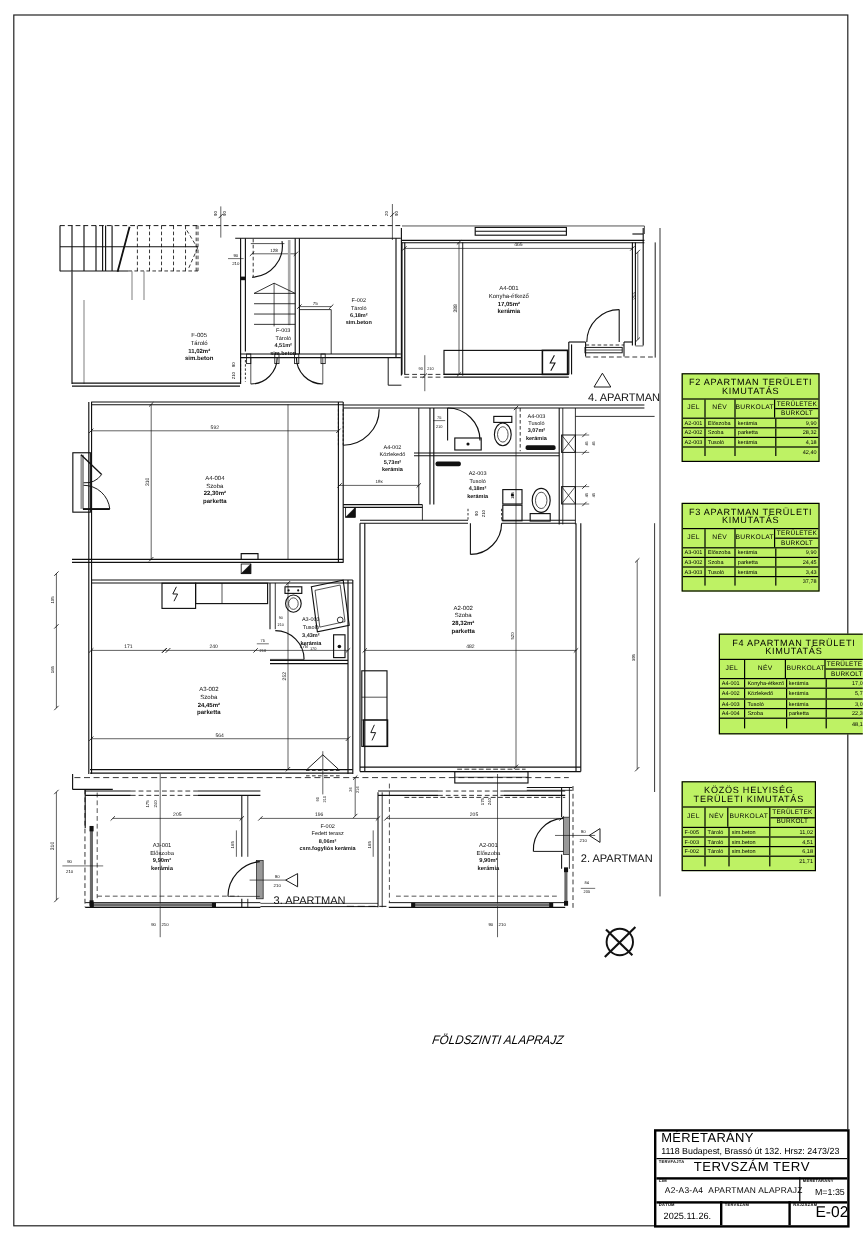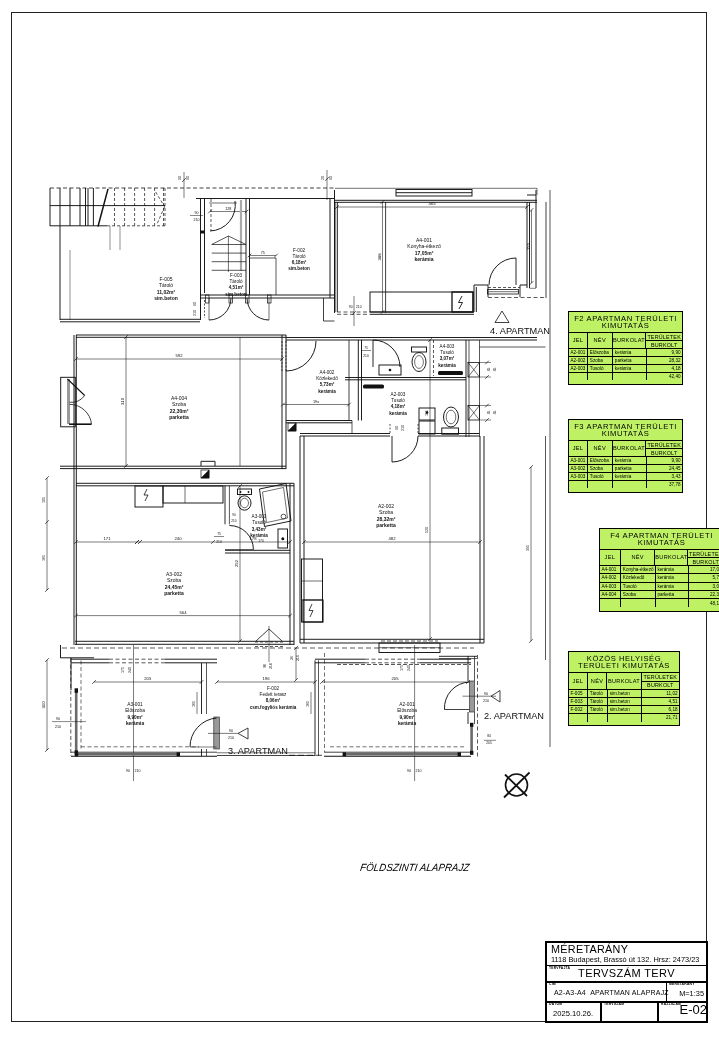--- a/index.html
+++ b/index.html
@@ -691,21 +691,21 @@
  <div style="position:absolute;left:0;top:38px;width:100%;height:20px;border-bottom:2px solid #000;">
   <span class="tb-lbl" style="left:2px;top:1px;">CÍM</span>
   <div style="position:absolute;left:7px;top:8px;font-size:7px;letter-spacing:0.2px;">A2-A3-A4&nbsp;&nbsp;APARTMAN ALAPRAJZ</div>
   <div style="position:absolute;left:119px;top:0;width:40px;height:100%;border-left:1.4px solid #000;">
    <span class="tb-lbl" style="left:2px;top:1px;">MÉRETARÁNY</span>
    <div style="position:absolute;right:3px;top:8px;font-size:7.4px;">M=1:35</div>
   </div>
  </div>
  <div style="position:absolute;left:0;top:58px;width:100%;height:20px;">
   <span class="tb-lbl" style="left:2px;top:1px;">DÁTUM</span>
-  <div style="position:absolute;left:6px;top:8px;font-size:7.6px;">2025.10.26.</div>
+  <div style="position:absolute;left:6px;top:8px;font-size:7.6px;">2025.11.26.</div>
   <div style="position:absolute;left:53px;top:0;width:57px;height:100%;border-left:2px solid #000;">
    <span class="tb-lbl" style="left:2px;top:1px;">TERVSZÁM</span>
   </div>
   <div style="position:absolute;left:110px;top:0;width:49px;height:100%;border-left:2px solid #000;">
    <span class="tb-lbl" style="left:2px;top:1px;">RAJZSZÁM</span>
    <div style="position:absolute;right:1px;top:1px;font-size:13px;">E-02</div>
   </div>
  </div>
 </div>
 

